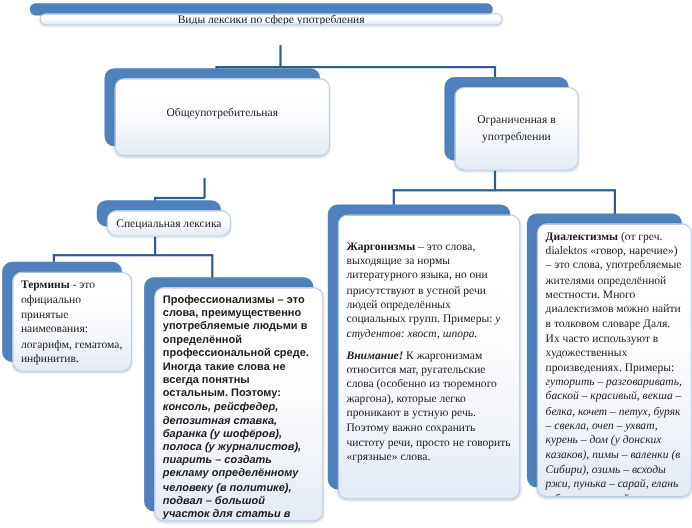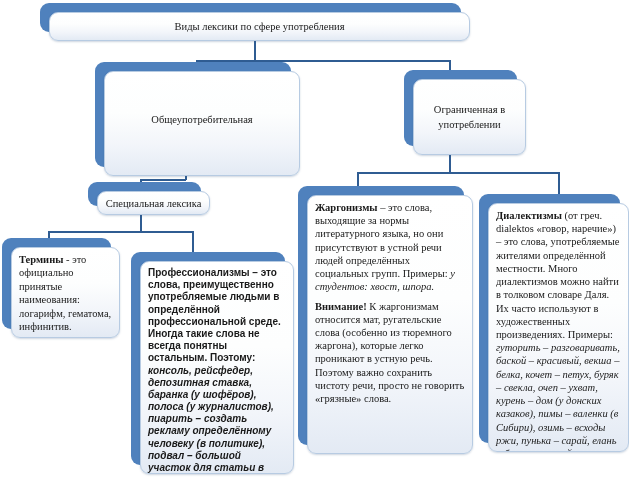--- a/index.html
+++ b/index.html
@@ -67,44 +67,44 @@
   
   .center .inner {
     display: flex;
     flex-direction: column;
     align-items: center;
     justify-content: center;
     text-align: center;
   }
 
   
-  #n-root      { left: 40px;  top: 3px;   width: 430px; height: 38px; text-decoration: underline; }
-  #n-common    { left: 95px;  top: 62px;  width: 205px; height: 114px; }
+  #n-root      { left: 27px;  top: 3px;   width: 430px; height: 20px; text-decoration: underline; }
+  #n-common    { left: 95px;  top: 62px;  width: 205px; height: 80px; }
   #n-limited   { left: 404px; top: 70px;  width: 122px; height: 85px; }
   #n-special   { left: 88px;  top: 182px; width: 122px; height: 33px; text-decoration: underline; }
   #n-terms     { left: 2px;   top: 238px; width: 118px; height: 100px; border-radius: 10px; }
   #n-prof      { left: 131px; top: 252px; width: 163px; height: 222px; }
   #n-jargon    { left: 298px; top: 186px; width: 175px; height: 268px; }
   #n-dialect   { left: 479px; top: 194px; width: 150px; height: 258px; }
 
   
   #n-root .inner      { font-size: 10.5px; }
   #n-common .inner    { font-size: 10.5px; line-height: 1.55; }
   #n-limited .inner   { font-size: 10.5px; line-height: 1.45; }
   #n-special .inner   { font-size: 10.5px; }
   #n-terms .inner     { font-size: 10.5px; line-height: 1.28; }
 
   #n-prof .inner      { font-size: 10px; line-height: 1.22; font-family: "Liberation Sans", "DejaVu Sans", sans-serif; }
-  #n-jargon .inner    { font-size: 10.5px; line-height: 1.26; }
+  #n-jargon .inner    { font-size: 10.5px; line-height: 1.26; margin-top: 17px; }
   #n-dialect .inner   { font-size: 10.5px; line-height: 1.26; }
 
   .term      { font-weight: bold; }
   .prof-body { font-weight: bold; }
   .ital      { font-style: italic; }
-  .bi        { font-weight: bold; }
+  .bi        { font-weight: bold; font-style: italic; }
   p.para     { margin: 0 0 6px 0; }
   p.para:last-child { margin-bottom: 0; }
 </style>
 </head>
 <body>
 
 <div id="stage">
 
   <div class="line v" style="left:254px; top:41px; height:20px;"></div>
   <div class="line h" style="left:196px; top:60px; width:254px;"></div>

